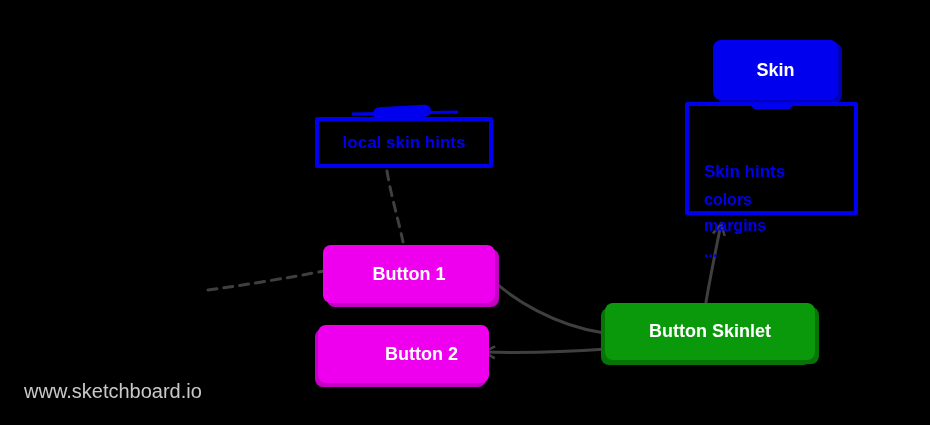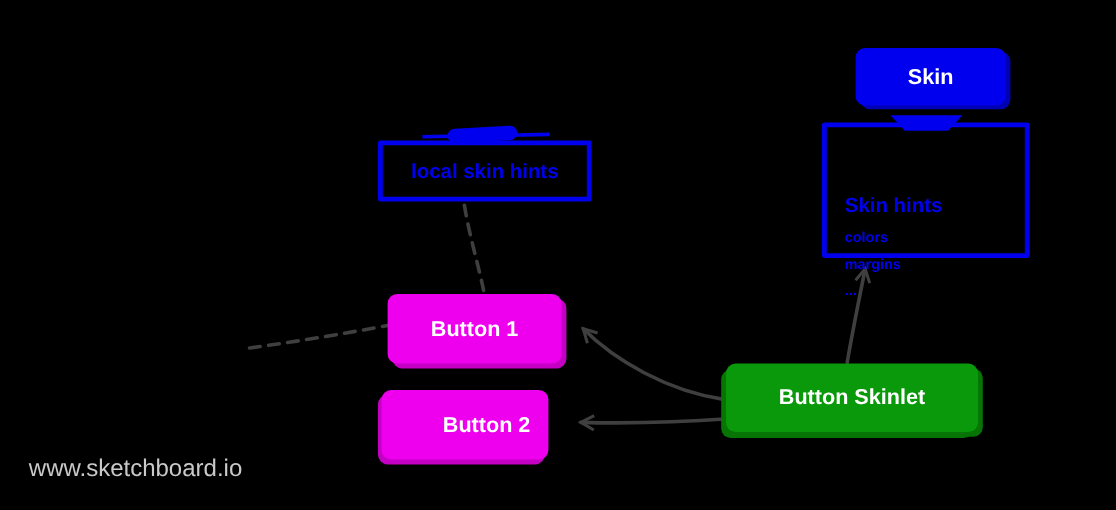--- a/index.html
+++ b/index.html
@@ -43,56 +43,56 @@
     justify-content: center;
     box-sizing: border-box;
     font-weight: bold;
     font-size: 18px;
     color: #ffffff;
     cursor: default;
   }
   .filled { border-radius: 8px; }
 
   .node.skin {
-    left: 713px; top: 40px; width: 125px; height: 48px;
+    left: 713px; top: 40px; width: 125px; height: 60px;
     background: var(--blue, #0000ee);
     box-shadow: 4px 3px 0 #0000b4;
   }
   .node.skin-hints {
     left: 685px; top: 102px; width: 173px; height: 113px;
     border: 4px solid var(--blue, #0000ee);
     border-radius: 2px;
     background: transparent;
     display: block;
     padding: 13px 0 0 15px;
     color: var(--blue, #0000ee);
   }
   .sh-title { font-size: 17px; font-weight: bold; margin-bottom: 9px; margin-top: 43px; }
-  .sh-item  { font-size: 12px; font-weight: bold; margin-bottom: 8px; }
+  .sh-item  { font-size: 16px; font-weight: bold; margin-bottom: 8px; }
   .node.local-skin-hints {
     left: 315px; top: 117px; width: 178px; height: 51px;
     border: 4px solid var(--blue, #0000ee);
     border-radius: 2px;
     background: transparent;
     color: var(--blue, #0000ee);
     font-size: 17px;
     align-items: center;
   }
   .node.animator {
     left: 40px; top: 258px; width: 165px; height: 60px;
     background: var(--olive, #8f8f00);
     box-shadow: -4px 5px 0 #6e6e00;
   }
   .node.button1 {
-    left: 323px; top: 245px; width: 145px; height: 58px;
+    left: 323px; top: 245px; width: 172px; height: 58px;
     background: var(--magenta, #ee00ee);
     box-shadow: 4px 4px 0 #c300c3;
   }
   .node.button2 {
-    left: 318px; top: 325px; width: 139px; height: 58px;
+    left: 318px; top: 325px; width: 171px; height: 58px;
     background: var(--magenta, #ee00ee);
     box-shadow: -3px 4px 0 #c300c3;
     padding-left: 36px;
   }
   .node.button-skinlet {
     left: 605px; top: 303px; width: 210px; height: 57px;
     background: var(--green, #0a990a);
     box-shadow: -4px 5px 0 #067506, 4px 4px 0 #067506;
   }
   .watermark {

